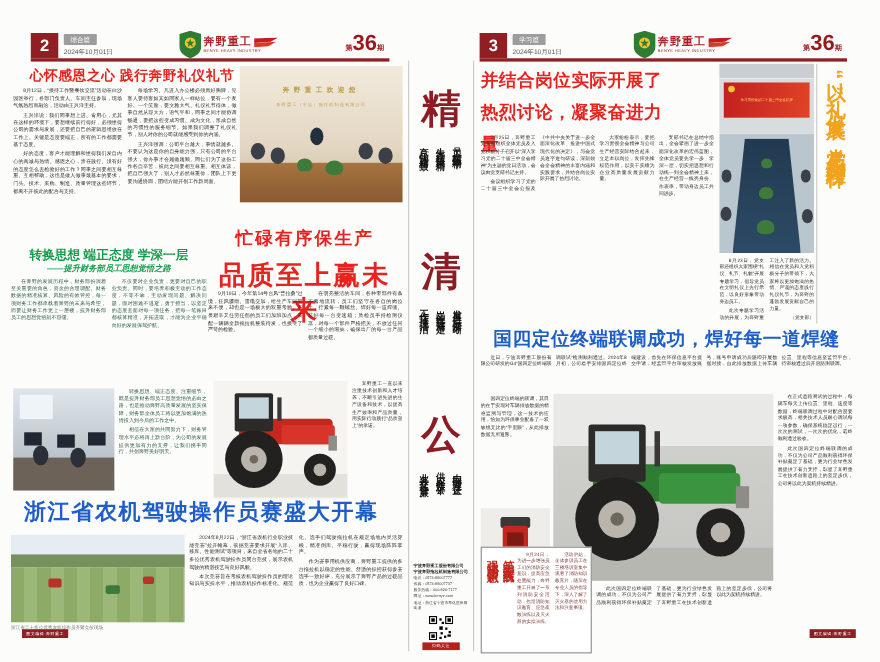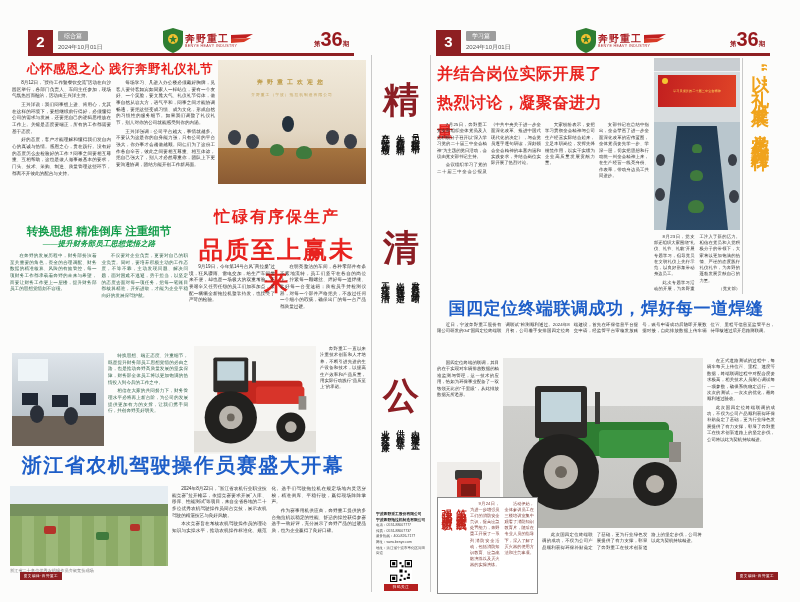--- a/index.html
+++ b/index.html
@@ -89,21 +89,21 @@
   <div class="abs" style="left:0;bottom:0;width:100%;height:36px;background:linear-gradient(#a5743f,#8a5a33);"></div>
   <div class="blob" style="left:64px;top:56px;width:12px;height:16px;background:#23303c;"></div>
   <div class="blob" style="left:10px;top:70px;width:13px;height:15px;"></div>
   <div class="blob" style="left:28px;top:74px;width:13px;height:15px;"></div>
   <div class="blob" style="left:108px;top:70px;width:13px;height:15px;"></div>
   <div class="blob" style="left:126px;top:74px;width:13px;height:15px;"></div>
   <div class="plant" style="left:52px;top:84px;width:14px;height:12px;"></div>
   <div class="plant" style="left:78px;top:86px;width:16px;height:13px;"></div>
 </div>
 
-<div class="abs h-green" style="left:8px;top:224px;width:182px;font-size:11.5px;">转换思想 精准倒库 注重细节</div>
+<div class="abs h-green" style="left:8px;top:224px;width:182px;font-size:11.5px;">转换思想 端正态度 学深一层</div>
 <div class="abs h-green" style="left:8px;top:239px;width:182px;font-size:7.5px;font-style:italic;">——提升财务部员工思想觉悟之路</div>
 <div class="abs bodytext green-body cols2" style="left:10px;top:253px;width:178px;height:97px;">
   <p>在奔野的发展历程中，财务部扮演着至关重要的角色，资金的合理调配、财务数据的精准核算、风险的有效管控，每一项财务工作都承载着奔野的未来与希望，而要让财务工作更上一层楼，提升财务部员工的思想觉悟刻不容缓。</p>
   <p>不仅要对企业负责，更要对自己的职业负责。同时，要培养积极主动的工作态度，不等不靠，主动发现问题、解决问题，面对困难不逃避，勇于担当，以坚定的态度去面对每一项任务，把每一笔账目都核算精准，开拓进取，才能为企业平稳向好的发展保驾护航。</p>
 </div>
 
 <div class="photo" style="left:12px;top:353px;width:92px;height:93px;background:linear-gradient(#dfe5ea,#b9c2c9 70%,#98a1a8);">
   <div class="abs" style="left:6px;top:6px;width:30px;height:22px;background:#eef4f7;"></div>
   <div class="abs" style="left:0;bottom:0;width:100%;height:30px;background:#6d6257;"></div>
   <div class="abs" style="left:10px;top:40px;width:16px;height:12px;background:#1f2733;"></div>

